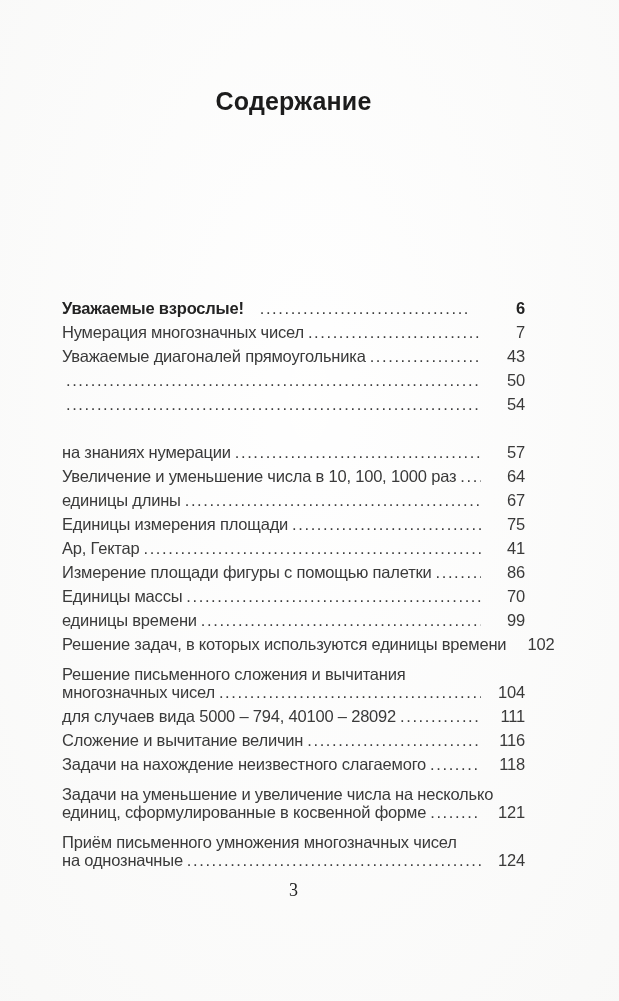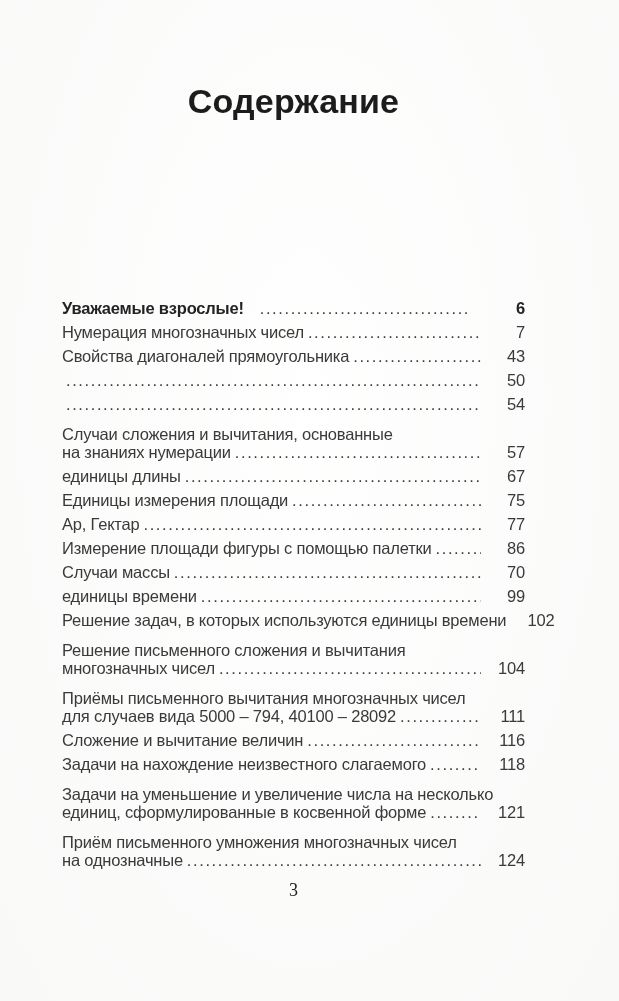--- a/index.html
+++ b/index.html
@@ -27,21 +27,21 @@
   .content {
     position: absolute;
     left: 62px;
     top: 0;
     width: 463px;
   }
 
   .toc-title {
     margin-top: 84px;
     text-align: center;
-    font-size: 34px;
+    font-size: 25px;
     line-height: 34px;
     font-weight: 700;
     letter-spacing: 0.2px;
     color: #1c1c1c;
   }
 
   .toc-list {
     margin-top: 178px;
     font-size: 16.5px;
     letter-spacing: -0.2px;
@@ -113,74 +113,78 @@
     <span class="toc-page">6</span>
   </div>
 
   <div class="toc-row has-page">
     <span class="toc-text">Нумерация многозначных чисел</span>
     <span class="toc-dots"></span>
     <span class="toc-page">7</span>
   </div>
 
   <div class="toc-row has-page">
-    <span class="toc-text">Свойства диагоналей прямоугольника</span>
+    <span class="toc-text">Уважаемые диагоналей прямоугольника</span>
     <span class="toc-dots"></span>
     <span class="toc-page">43</span>
   </div>
 
   <div class="toc-row has-page">
     <span class="toc-dots"></span>
     <span class="toc-page">50</span>
   </div>
 
   <div class="toc-row has-page">
     <span class="toc-dots"></span>
     <span class="toc-page">54</span>
   </div>
 
   <div class="toc-row">
-    <span class="toc-text">Случаи сложения и вычитания, основанные</span>
     <span class="toc-dots"></span>
     <span class="toc-page"></span>
   </div>
 
   <div class="toc-row has-page">
     <span class="toc-text">на знаниях нумерации</span>
     <span class="toc-dots"></span>
     <span class="toc-page">57</span>
   </div>
 
+  <div class="toc-row has-page">
+    <span class="toc-text">Увеличение и уменьшение числа в 10, 100, 1000 раз</span>
+    <span class="toc-dots"></span>
+    <span class="toc-page">64</span>
+  </div>
 
   <div class="toc-row has-page">
     <span class="toc-text">единицы длины</span>
     <span class="toc-dots"></span>
     <span class="toc-page">67</span>
   </div>
 
   <div class="toc-row has-page">
     <span class="toc-text">Единицы измерения площади</span>
     <span class="toc-dots"></span>
     <span class="toc-page">75</span>
   </div>
 
   <div class="toc-row has-page">
     <span class="toc-text">Ар, Гектар</span>
     <span class="toc-dots"></span>
-    <span class="toc-page">77</span>
+    <span class="toc-page">41</span>
   </div>
 
   <div class="toc-row has-page">
     <span class="toc-text">Измерение площади фигуры с помощью палетки</span>
     <span class="toc-dots"></span>
     <span class="toc-page">86</span>
   </div>
 
   <div class="toc-row has-page">
-    <span class="toc-text">Случаи массы</span>
+    <span class="toc-text">Единицы массы</span>
     <span class="toc-dots"></span>
     <span class="toc-page">70</span>
   </div>
 
   <div class="toc-row has-page">
     <span class="toc-text">единицы времени</span>
     <span class="toc-dots"></span>
     <span class="toc-page">99</span>
   </div>
 
@@ -195,25 +199,20 @@
     <span class="toc-dots"></span>
     <span class="toc-page"></span>
   </div>
 
   <div class="toc-row has-page">
     <span class="toc-text">многозначных чисел</span>
     <span class="toc-dots"></span>
     <span class="toc-page">104</span>
   </div>
 
-  <div class="toc-row">
-    <span class="toc-text">Приёмы письменного вычитания многозначных чисел</span>
-    <span class="toc-dots"></span>
-    <span class="toc-page"></span>
-  </div>
 
   <div class="toc-row has-page">
     <span class="toc-text">для случаев вида 5000 – 794, 40100 – 28092</span>
     <span class="toc-dots"></span>
     <span class="toc-page">111</span>
   </div>
 
   <div class="toc-row has-page">
     <span class="toc-text">Сложение и вычитание величин</span>
     <span class="toc-dots"></span>

